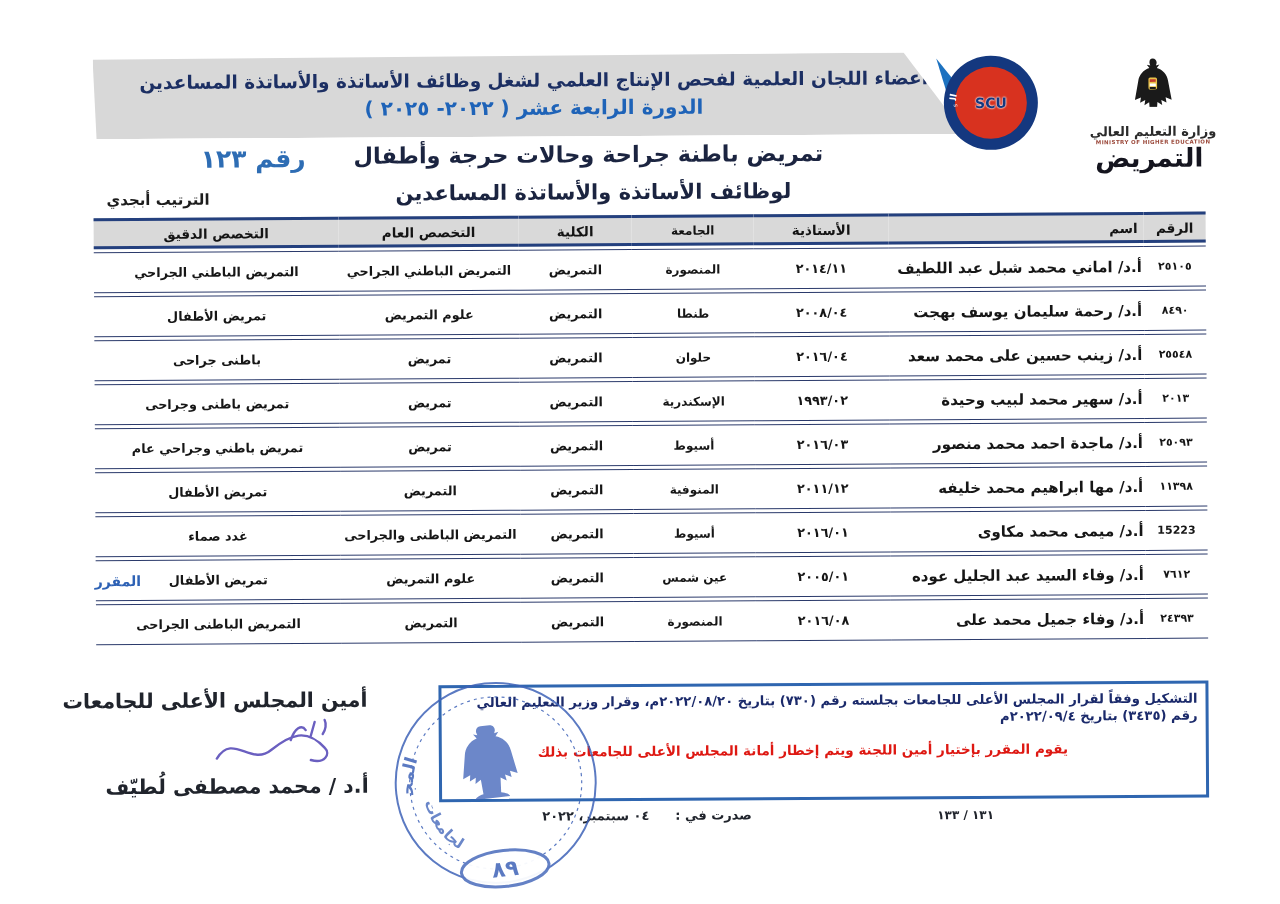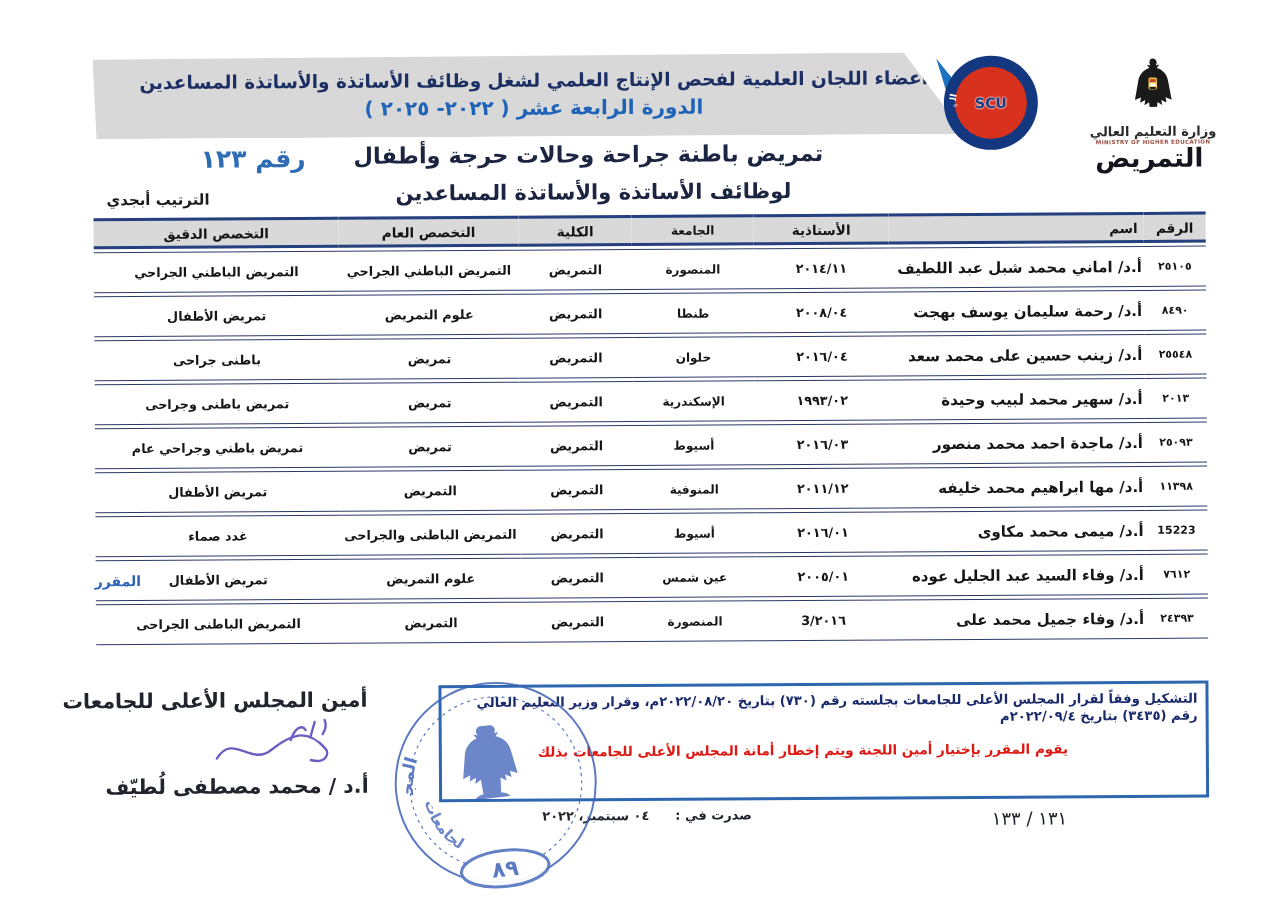--- a/index.html
+++ b/index.html
@@ -77,22 +77,22 @@
                   font-size:13.5px; font-weight:bold; color:#de1812; }
   .sign-title { position:absolute; left:98px; top:686px; width:268px; text-align:center;
                 font-size:20.5px; font-weight:bold; color:#20242c; white-space:nowrap; }
   .signature-svg { position:absolute; left:205px; top:712px; }
   .sign-name { position:absolute; left:95px; top:772px; width:280px; text-align:center;
                font-size:20.5px; font-weight:bold; color:#20242c; white-space:nowrap; }
   .stamp { position:absolute; left:385px; top:672px; width:218px; height:226px;
            opacity:.85; transform:rotate(-6deg); z-index:3; pointer-events:none; }
   .issued { position:absolute; left:540px; top:808px; display:flex; gap:26px;
             font-size:13px; font-weight:bold; color:#20242c; direction:rtl; }
-  .page-num { position:absolute; left:935px; top:810px; width:130px; text-align:right;
-              direction:rtl; font-size:18px; font-weight:normal; color:#20242c; }
+  .page-num { position:absolute; left:935px; top:810px; width:130px; text-align:left;
+              direction:rtl; font-size:12px; font-weight:bold; color:#20242c; }
 </style>
 </head>
 <body>
 
 <div class="sheet">
 
   <div class="banner">
     <div class="banner-line1">أعضاء اللجان العلمية لفحص الإنتاج العلمي لشغل وظائف الأساتذة والأساتذة المساعدين</div>
     <div class="banner-line2">الدورة الرابعة عشر ( ٢٠٢٢- ٢٠٢٥ )</div>
   </div>
@@ -214,21 +214,21 @@
           <td class="c-name">أ.د/ وفاء السيد عبد الجليل عوده</td>
           <td class="c-prof">٢٠٠٥/٠١</td>
           <td class="c-uni">عين شمس</td>
           <td class="c-fac">التمريض</td>
           <td class="c-gen">علوم التمريض</td>
           <td class="c-prec">تمريض الأطفال</td>
         </tr>
         <tr>
           <td class="c-num">٢٤٣٩٣</td>
           <td class="c-name">أ.د/ وفاء جميل محمد على</td>
-          <td class="c-prof">٢٠١٦/3</td>
+          <td class="c-prof">٢٠١٦/٠٨</td>
           <td class="c-uni">المنصورة</td>
           <td class="c-fac">التمريض</td>
           <td class="c-gen">التمريض</td>
           <td class="c-prec">التمريض الباطنى الجراحى</td>
         </tr>
       </tbody>
   </table>
   <div class="rapporteur">المقرر</div>
 
   <div class="decree-box">

